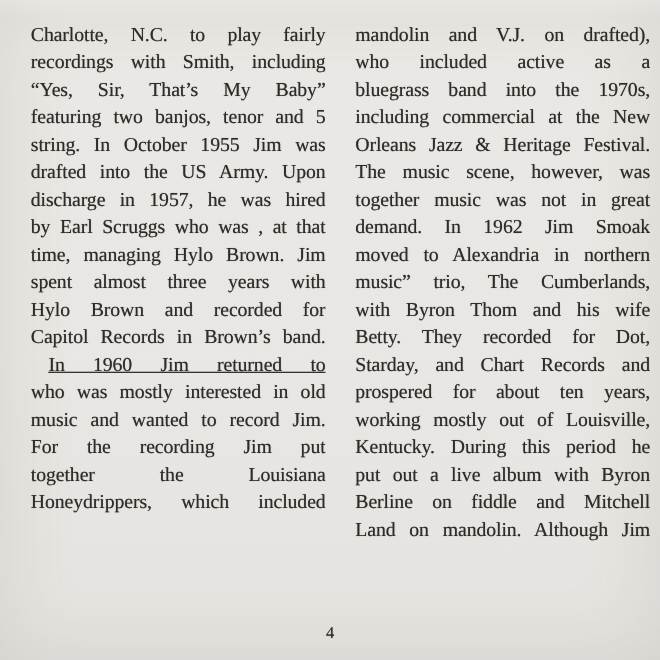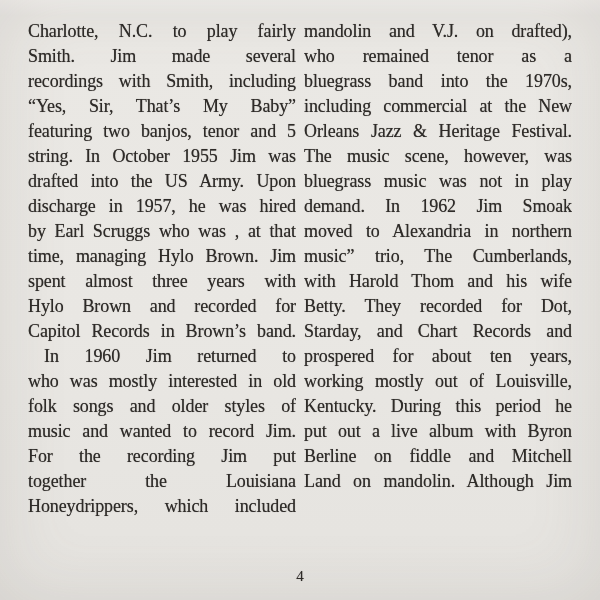--- a/index.html
+++ b/index.html
@@ -19,88 +19,87 @@
     box-shadow: inset 0 0 70px rgba(110, 105, 98, 0.14);
     font-family: "Liberation Serif", "DejaVu Serif", serif;
     color: #2e2b28;
     overflow: hidden;
   }
   .columns {
     position: absolute;
     top: 19px;
     left: 28px;
     display: flex;
-    gap: 8px;
+    gap: 27px;
   }
   .column {
     width: 268px;
   }
   .line {
     font-size: 18px;
     line-height: 25px;
     height: 25px;
     overflow: hidden;
     text-align: justify;
     text-align-last: justify;
     letter-spacing: -0.1px;
     text-shadow: 0 0 0.7px rgba(46, 43, 40, 0.65);
   }
   .line.indent {
     text-indent: 16px;
+    text-decoration: underline;
   }
   .page-number {
     position: absolute;
     top: 566px;
     left: 0;
     width: 100%;
     text-align: center;
     font-size: 15px;
     line-height: 20px;
     text-shadow: 0 0 0.7px rgba(46, 43, 40, 0.6);
   }
 </style>
 </head>
 <body>
 
 <div class="page">
   <div class="columns">
     <div class="column">
         <div class="line">Charlotte, N.C. to play fairly</div>
-        <div class="line">Smith. Jim made several</div>
         <div class="line">recordings with Smith, including</div>
         <div class="line">“Yes, Sir, That’s My Baby”</div>
         <div class="line">featuring two banjos, tenor and 5</div>
         <div class="line">string. In October 1955 Jim was</div>
         <div class="line">drafted into the US Army. Upon</div>
         <div class="line">discharge in 1957, he was hired</div>
         <div class="line">by Earl Scruggs who was , at that</div>
         <div class="line">time, managing Hylo Brown. Jim</div>
         <div class="line">spent almost three years with</div>
         <div class="line">Hylo Brown and recorded for</div>
         <div class="line">Capitol Records in Brown’s band.</div>
         <div class="line indent">In 1960 Jim returned to</div>
         <div class="line">who was mostly interested in old</div>
-        <div class="line">folk songs and older styles of</div>
         <div class="line">music and wanted to record Jim.</div>
         <div class="line">For the recording Jim put</div>
         <div class="line">together the Louisiana</div>
         <div class="line">Honeydrippers, which included</div>
       </div>
     <div class="column">
         <div class="line">mandolin and V.J. on drafted),</div>
-        <div class="line">who remained tenor as a</div>
+        <div class="line">who included active as a</div>
         <div class="line">bluegrass band into the 1970s,</div>
         <div class="line">including commercial at the New</div>
         <div class="line">Orleans Jazz &amp; Heritage Festival.</div>
         <div class="line">The music scene, however, was</div>
-        <div class="line">bluegrass music was not in play</div>
+        <div class="line">together music was not in great</div>
         <div class="line">demand. In 1962 Jim Smoak</div>
         <div class="line">moved to Alexandria in northern</div>
         <div class="line">music” trio, The Cumberlands,</div>
-        <div class="line">with Harold Thom and his wife</div>
+        <div class="line">with Byron Thom and his wife</div>
         <div class="line">Betty. They recorded for Dot,</div>
         <div class="line">Starday, and Chart Records and</div>
         <div class="line">prospered for about ten years,</div>
         <div class="line">working mostly out of Louisville,</div>
         <div class="line">Kentucky. During this period he</div>
         <div class="line">put out a live album with Byron</div>
         <div class="line">Berline on fiddle and Mitchell</div>
         <div class="line">Land on mandolin. Although Jim</div>
       </div>
   </div>

